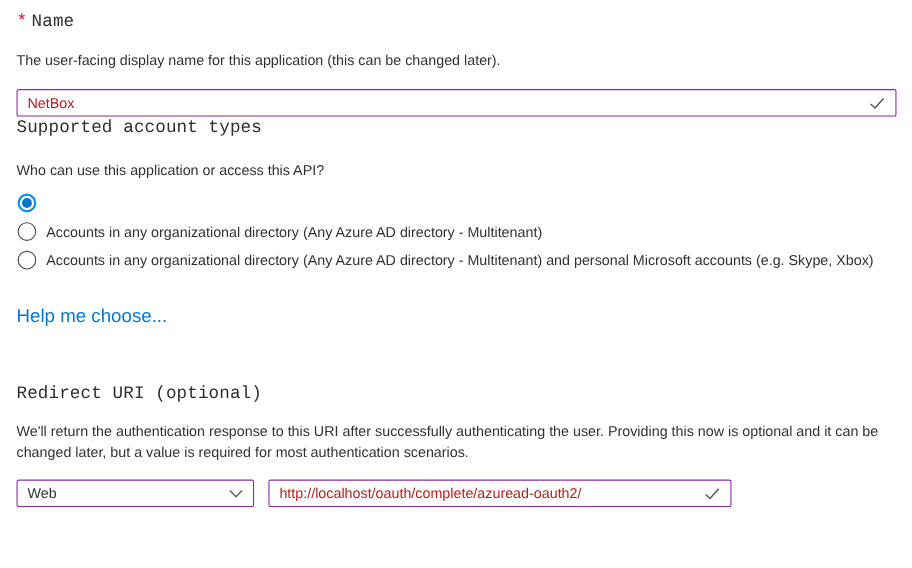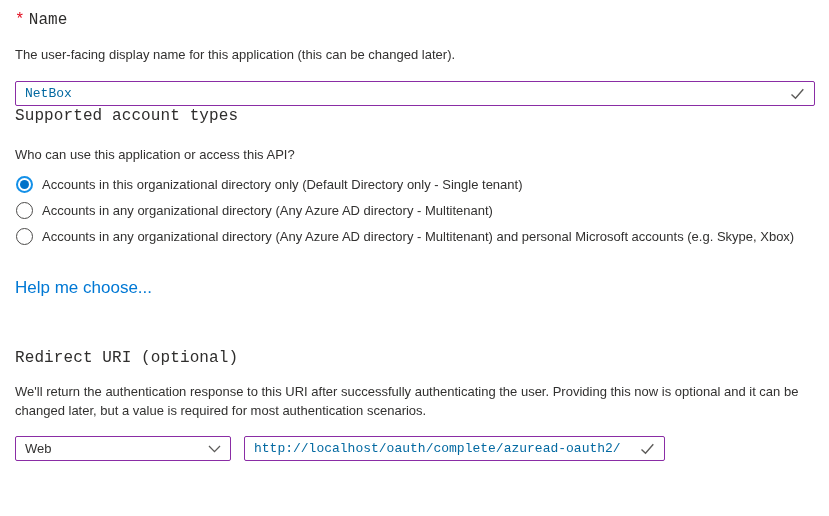--- a/index.html
+++ b/index.html
@@ -32,23 +32,23 @@
     max-width: 802px;
   }
 
   .input-wrap { position: relative; margin-top: 17px; }
   .text-input {
     width: 100%;
     height: 25px;
     border: 1px solid #8a2da5;
     border-radius: 2px;
     padding: 0 16px 0 9px;
-    font-family: Liberation Mono, monospace;
+    font-family: Liberation Sans, sans-serif;
     font-size: 13px;
-    color: #0369a1;
+    color: #b91c1c;
     outline: none;
     background: #fff;
   }
   .trailing-icon {
     position: absolute;
     right: 10px; top: 50%;
     transform: translateY(-50%);
     display: flex; align-items: center;
     pointer-events: none;
   }
@@ -132,21 +132,20 @@
     </div>
   </section>
 
   <section class="section-accounts">
     <h2 class="section-title">Supported account types</h2>
     <p class="question">Who can use this application or access this API?</p>
 
     <div class="radio-group">
       <div class="radio-row">
         <span class="radio-control checked"></span>
-        <span class="radio-label">Accounts in this organizational directory only (Default Directory only - Single tenant)</span>
       </div>
       <div class="radio-row">
         <span class="radio-control"></span>
         <span class="radio-label">Accounts in any organizational directory (Any Azure AD directory - Multitenant)</span>
       </div>
       <div class="radio-row">
         <span class="radio-control"></span>
         <span class="radio-label">Accounts in any organizational directory (Any Azure AD directory - Multitenant) and personal Microsoft accounts (e.g. Skype, Xbox)</span>
       </div>
     </div>

